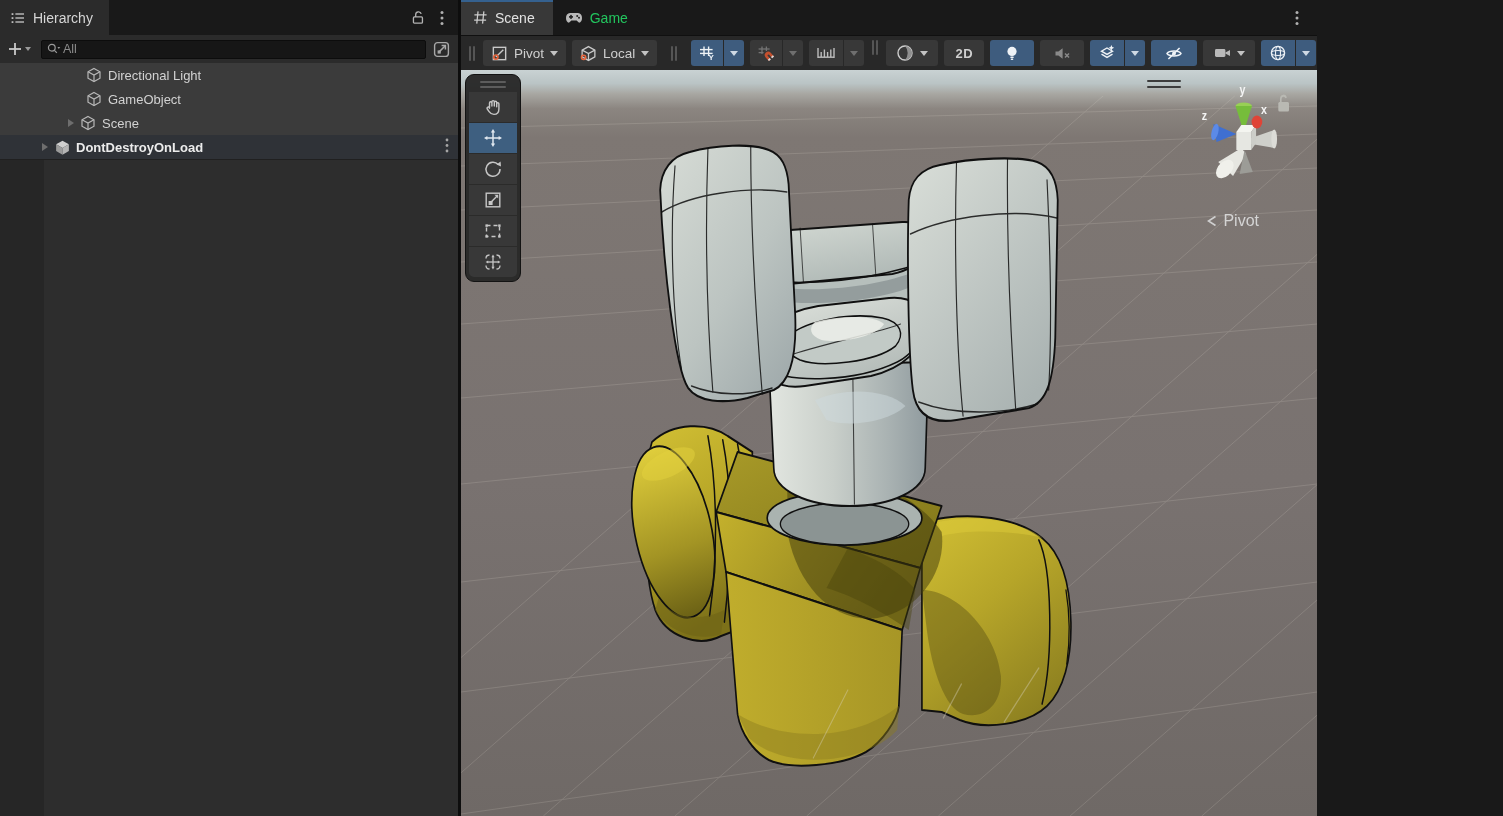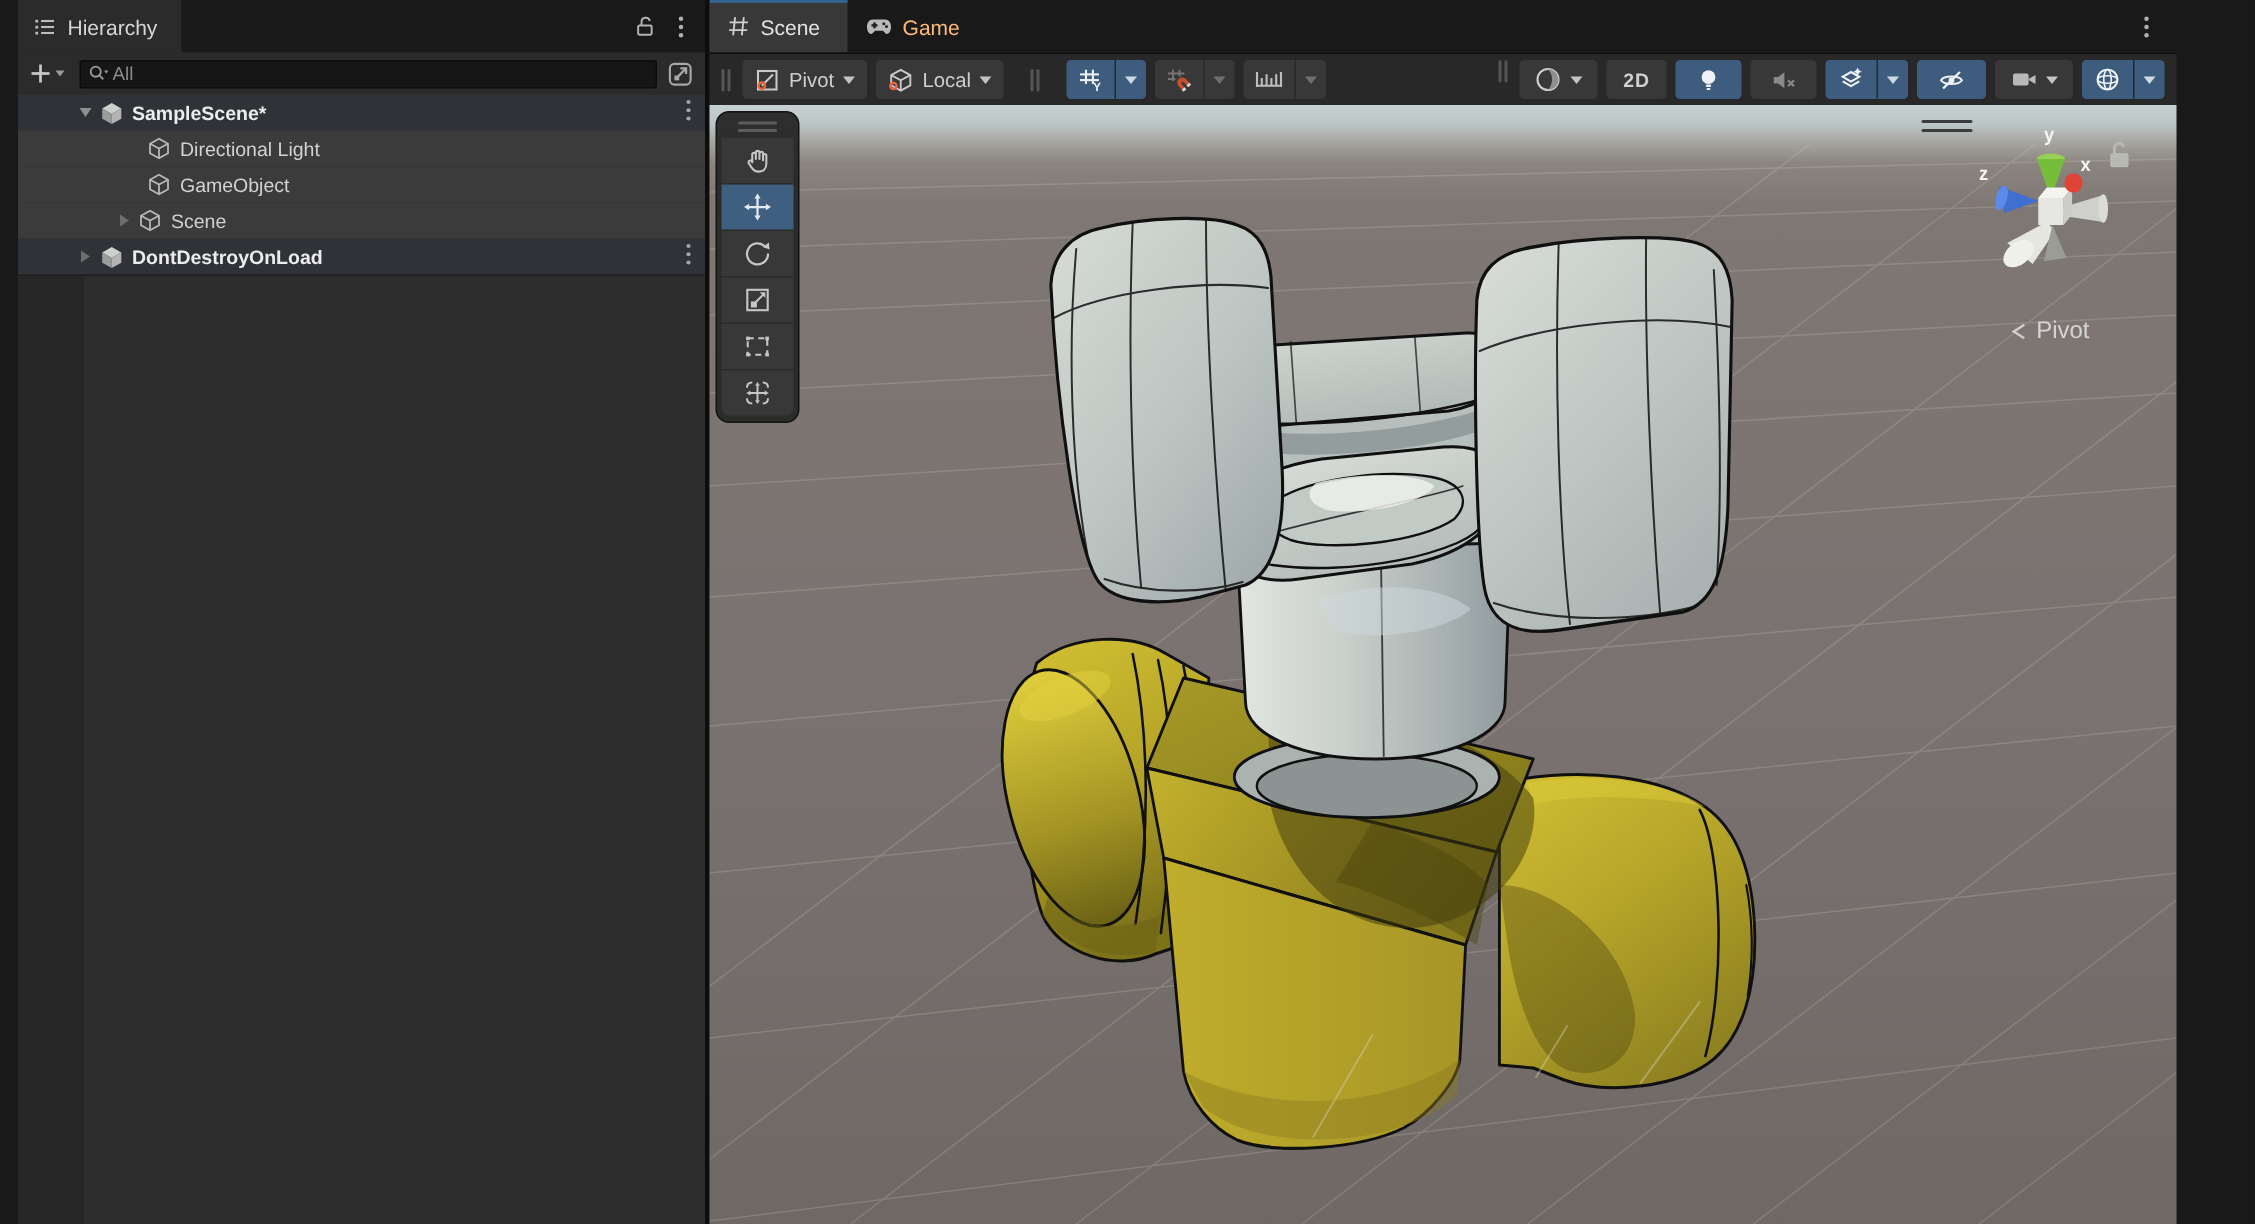--- a/index.html
+++ b/index.html
@@ -1,18 +1,18 @@
 <!DOCTYPE html>
 <html><head>
 <meta charset="utf-8">
 <style>
   * { margin:0; padding:0; box-sizing:border-box; }
   html,body { width:1503px; height:816px; overflow:hidden; background:#191919;
     font-family:"Liberation Sans", sans-serif; -webkit-font-smoothing:antialiased; }
-  .root { width:1439px; height:816px; display:flex;margin-left:12px; }
+  .root { width:1317px; height:816px; display:flex; }
 
   
   .left-panel { width:461px; display:flex; flex-direction:column; background:#2d2d2d;
     border-right:3px solid #0d0d0d; }
   .hier-tabbar { height:35px; background:#191919; display:flex; align-items:stretch; flex:0 0 auto; }
   .hier-tab { background:#2b2b2b; display:flex; align-items:center; gap:7px; padding:0 16px 0 10px;
     margin-right:1px; }
   .hier-tab .lbl { color:#d6d6d6; font-size:14px; }
   .hier-tabbar .spacer { flex:1; }
   .icon-btn { display:flex; align-items:center; justify-content:center; width:24px; height:35px; }
@@ -42,21 +42,21 @@
   .tri-down { width:0; height:0; border-left:4.5px solid transparent; border-right:4.5px solid transparent;
     border-top:6px solid #8f8f8f; }
   .tri-right { width:0; height:0; border-top:4.5px solid transparent; border-bottom:4.5px solid transparent;
     border-left:6px solid #6e6e6e; }
   .empty-area { flex:1; border-top:1px solid #202020;
     background:linear-gradient(90deg,#262626 0 44px,#2d2d2d 44px); }
 
   
   .scene-col { flex:1; display:flex; flex-direction:column; min-width:0; }
   .view-tabbar { height:35px; background:#191919; display:flex; align-items:stretch; flex:0 0 auto; }
-  .vtab { display:flex; align-items:center; gap:7px; padding:0 18px 0 12px; font-size:14px; color:#fdba74; }
+  .vtab { display:flex; align-items:center; gap:7px; padding:0 18px 0 12px; font-size:14px; color:#22c55e; }
   .vtab.active { background:#383838; color:#e2e2e2; box-shadow:inset 0 2px 0 #35618f; }
   .view-tabbar .spacer { flex:1; }
 
   .scene-toolbar { height:35px; background:#282828; border-top:1px solid #101010;
     display:flex; align-items:center; gap:6px; padding:0 8px 0 6px; flex:0 0 auto; }
   .vhandle { display:flex; gap:2px; margin:0 2px; }
   .vhandle i { width:2px; height:15px; background:#555; border-radius:1px; }
   .tb-btn { height:26px; background:#383838; border-radius:3px; display:inline-flex; align-items:center;
     gap:6px; padding:0 8px; color:#cfcfcf; font-size:13.5px; }
   .tb-btn.sq { padding:0; justify-content:center; }
@@ -151,41 +151,20 @@
             <rect x="1.6" y="1.6" width="13.8" height="13.8" rx="3" fill="none" stroke="#a8a8a8" stroke-width="1.4"></rect>
             <rect x="4.6" y="9.4" width="3.2" height="3.2" fill="#a8a8a8"></rect>
             <line x1="6.4" y1="10.6" x2="12" y2="5" stroke="#a8a8a8" stroke-width="1.5"></line>
             <path d="M8.6,4.6 h3.8 v3.8" fill="none" stroke="#a8a8a8" stroke-width="1.5"></path>
           </svg>
       </div>
     </div>
 
     <div class="rows">
 
-      <div class="hrow scene-header">
-        <span class="arrow" style="margin-left:38px">
-            <i class="tri-down"></i>
-          </span>
-        <span class="obj-icon">
-          <svg width="17" height="17" viewBox="0 0 16 16">
-              <polygon points="8,1.6 14,5 8,8.4 2,5" fill="#cfcfcf"></polygon>
-              <polygon points="2,5 8,8.4 8,14.8 2,11.4" fill="#9b9b9b"></polygon>
-              <polygon points="14,5 8,8.4 8,14.8 14,11.4" fill="#b4b4b4"></polygon>
-            </svg>
-        </span>
-        <span>SampleScene*</span>
-        <span class="flex"></span>
-        <span class="kebab">
-          <svg width="4" height="15" viewBox="0 0 4 15" fill="#a5a5a5">
-              <circle cx="2" cy="2" r="1.4"></circle>
-              <circle cx="2" cy="7.5" r="1.4"></circle>
-              <circle cx="2" cy="13" r="1.4"></circle>
-            </svg>
-        </span>
-      </div>
 
 
       <div class="hrow item">
         <span class="obj-icon" style="margin-left:86px">
           <svg width="16" height="16" viewBox="0 0 16 16" fill="none" stroke="#b8b8b8" stroke-width="1.2">
               <path d="M8,1.5 L14,4.8 V11.2 L8,14.5 L2,11.2 V4.8 Z"></path>
               <path d="M2,4.8 L8,8 L14,4.8 M8,8 V14.5"></path>
             </svg>
         </span>
         <span>Directional Light</span>

